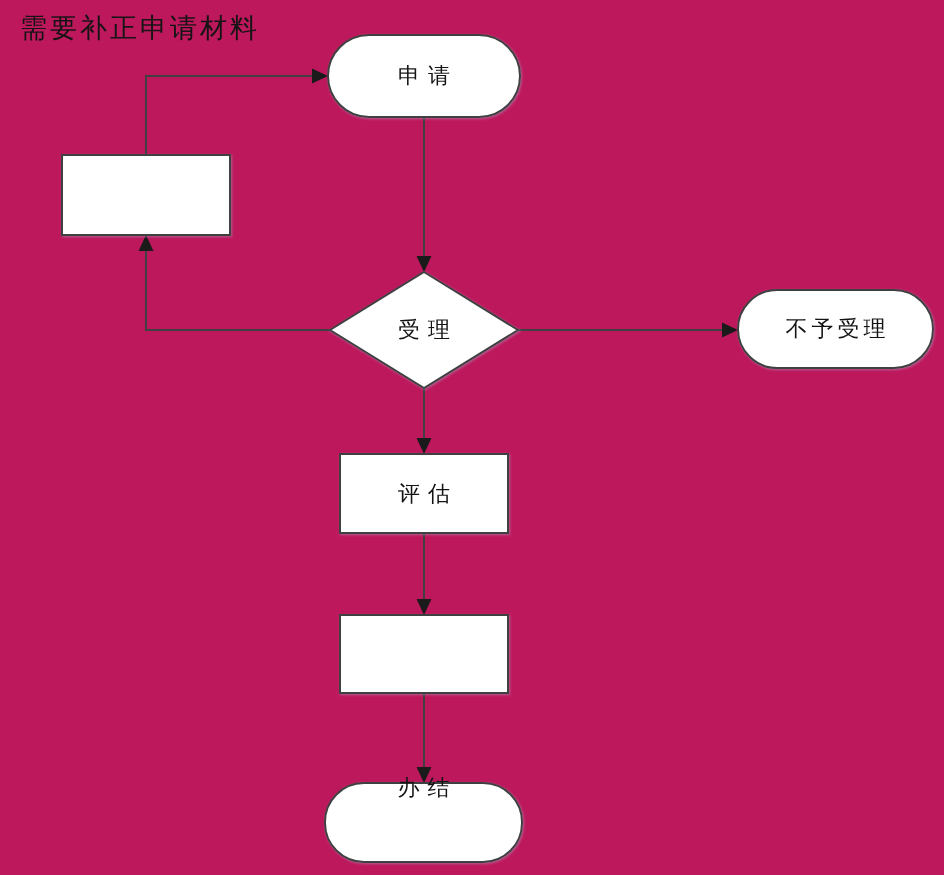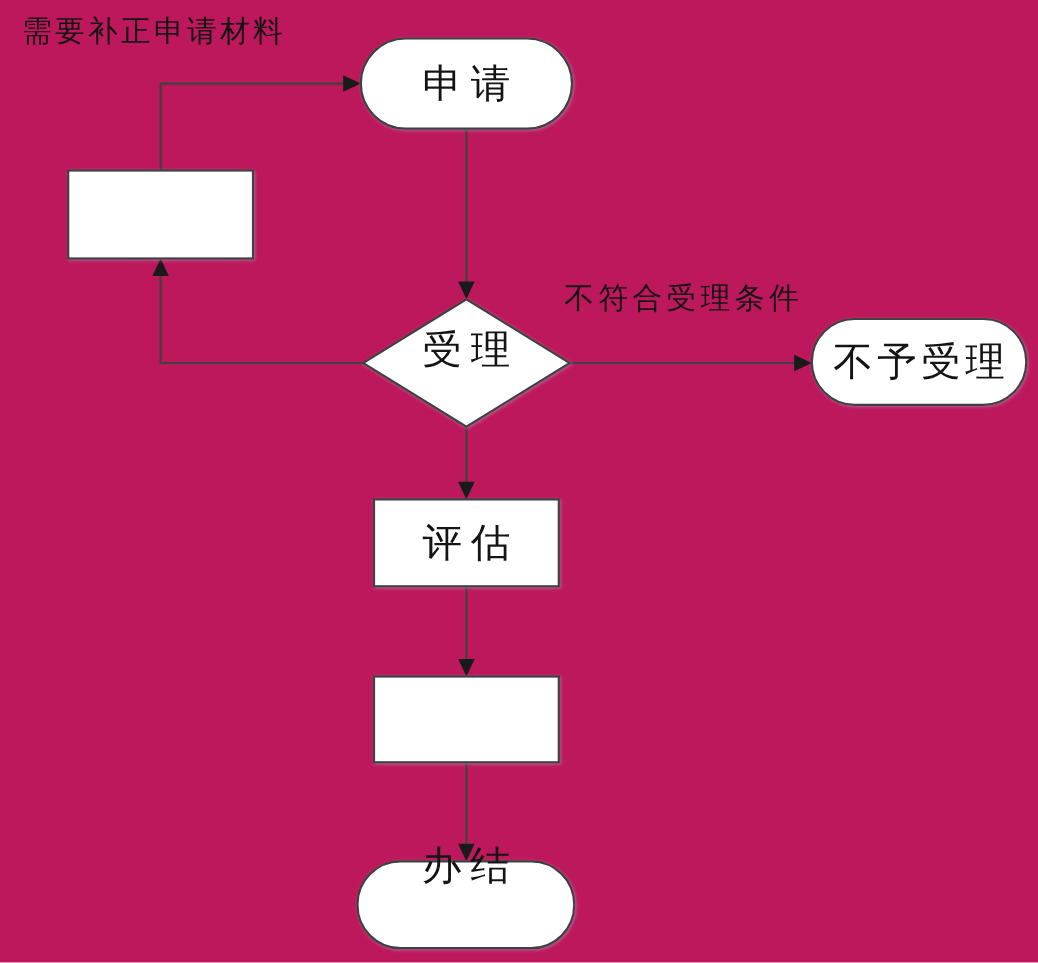--- a/index.html
+++ b/index.html
@@ -10,21 +10,21 @@
     background: #be185d;
     font-family: Liberation Serif, serif;
     overflow: hidden;
   }
   .layer { position: absolute; left: 0; top: 0; }
   .node-label {
     position: absolute;
     display: flex;
     align-items: center;
     justify-content: center;
-    font-size: 36px;
+    font-size: 22px;
     letter-spacing: 8px;
     text-indent: 8px;
     color: #141414;
     white-space: nowrap;
     pointer-events: none;
   }
   .node-label.tight { letter-spacing: 4px; text-indent: 4px; }
   .note-label {
     position: absolute;
     font-size: 27px;
@@ -71,26 +71,25 @@
       <polygon points="424,272 518,330 424,388 330,330"></polygon>
       <rect x="738" y="290" width="195" height="78" rx="39" ry="39"></rect>
       <rect x="340" y="454" width="168" height="79"></rect>
       <rect x="340" y="615" width="168" height="78"></rect>
       <rect x="325" y="783" width="197" height="79" rx="39" ry="39"></rect>
     </g>
   </svg>
 
   <div class="note-label" style="left:20px; top:10px;">需要补正申请材料</div>
 
-  <div class="note-label" style="left:513px; top:253px; letter-spacing:4px;">不符合受理条件</div>
 
   <div class="node-label" style="left:328px; top:35px; width:192px; height:82px;">申请</div>
 
 
-  <div class="node-label" style="left:330px; top:260px; width:188px; height:116px;">受理</div>
+  <div class="node-label" style="left:330px; top:272px; width:188px; height:116px;">受理</div>
 
   <div class="node-label" style="left:340px; top:454px; width:168px; height:79px;">评估</div>
 
   <div class="node-label tight" style="left:738px; top:290px; width:195px; height:78px;">不予受理</div>
 
 
   <div class="node-label" style="left:325px; top:748px; width:197px; height:79px;">办结</div>
 
 </div>
 

